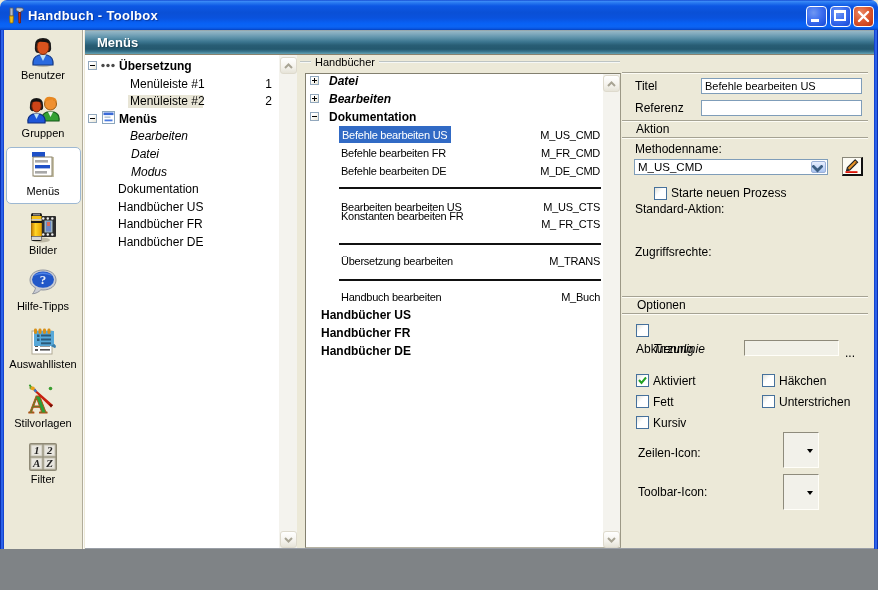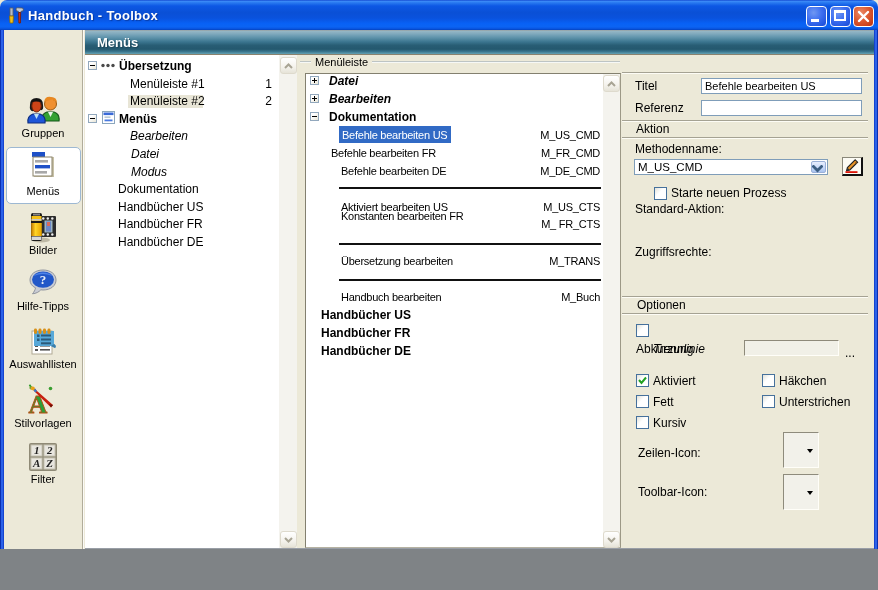--- a/index.html
+++ b/index.html
@@ -87,20 +87,31 @@
   <div class="bl"></div>
     <div class="br"></div>
     <div class="bb"></div>
   <div class="sidebar"></div>
   <div class="sidesep"></div>
   <div class="header">
       <span class="htext">Menüs</span>
     </div>
   <div class="sidesel"></div>
 
+  <div class="sideitem" style="top:36px;">
+    <svg class="icon" width="32" height="32" viewBox="0 0 32 32">
+      <ellipse cx="16" cy="27" rx="11" ry="4" fill="#b9b6a6"></ellipse>
+      <path d="M6 29 Q5 21 12 19 L20 19 Q27 21 26 29 Z" fill="#2a6adf" stroke="#143a8a" stroke-width="1.2"></path>
+      <path d="M13 19 L16 25 L19 19 Z" fill="#bfe0f2"></path>
+      <path d="M8 9 Q8 2 16 2 Q24 2 24 10 Q25 17 20 16 L12 17 Q7 18 8 9 Z" fill="#1a1a1a"></path>
+      <ellipse cx="16" cy="11" rx="6" ry="7.5" fill="#d8531e" stroke="#7c2a08" stroke-width="1"></ellipse>
+      <path d="M9 6 Q12 3 16 3 Q21 3 22 7 Q16 5 9 6 Z" fill="#111"></path>
+    </svg>
+    <span class="slabel">Benutzer</span>
+  </div>
   <div class="sideitem" style="top:94px;">
     <svg class="icon" width="34" height="32" viewBox="0 0 34 32">
       <path d="M16 27 Q15 20 21 18 L28 18 Q34 20 33 27 Z" fill="#33a133" stroke="#14571a" stroke-width="1.2"></path>
       <path d="M22 18 L24.5 23 L27 18 Z" fill="#e8f4e8"></path>
       <circle cx="24.5" cy="10" r="6" fill="#f09030" stroke="#9c5a10" stroke-width="1"></circle>
       <path d="M18 8 Q19 2 25 3 Q31 3 31 9 Q30 6 27 7 Q28 4 24 6 Q20 7 18 8 Z" fill="#e88820"></path>
       <path d="M2 29 Q1 22 7 20 L14 20 Q20 22 19 29 Z" fill="#1e55d8" stroke="#0f2f80" stroke-width="1.2"></path>
       <path d="M8 20 L10.5 25 L13 20 Z" fill="#bfe0f2"></path>
       <path d="M4 11 Q4 4 10.5 4 Q17 4 17 11 Q18 17 14 16 L8 17 Q3 18 4 11 Z" fill="#1a1a1a"></path>
       <ellipse cx="10.5" cy="12" rx="4.7" ry="6" fill="#cc4418" stroke="#6e2206" stroke-width="1"></ellipse>
@@ -241,39 +252,39 @@
   <div class="sbbtn" style="left:280px;top:57px;">
     <svg class="chev" style="top:5px;" width="9" height="6" viewBox="0 0 9 6">
         <path d="M1 5 L4.5 1.5 L8 5" fill="none" stroke="#a8a494" stroke-width="2"></path>
       </svg>
   </div>
   <div class="sbbtn" style="left:280px;top:531px;">
     <svg class="chev" style="top:5px;" width="9" height="6" viewBox="0 0 9 6">
         <path d="M1 1 L4.5 4.5 L8 1" fill="none" stroke="#a8a494" stroke-width="2"></path>
       </svg>
   </div>
-  <div class="mlabel">Menüleiste</div>
+  <div class="mlabel">Handbücher</div>
   <div class="mline"></div>
   <div class="mpanel"></div>
 
   <span class="ebox plus" style="left:310px;top:76px;"></span>
   <div class="row b i" style="left:329px;top:73px;font-size:12px;">Datei</div>
   <span class="ebox plus" style="left:310px;top:94px;"></span>
   <div class="row b i" style="left:329px;top:91px;font-size:12px;">Bearbeiten</div>
   <span class="ebox" style="left:310px;top:112px;"></span>
   <div class="row b" style="left:329px;top:109px;font-size:12px;">Dokumentation</div>
   <div class="sel"></div>
   <div class="row" style="left:342px;top:127px;color:#fff;z-index:2;font-size:11px;letter-spacing:-0.25px;">Befehle bearbeiten US</div>
   <div class="code" style="left:500px;top:127px;width:100px;font-size:11px;letter-spacing:-0.25px;">M_US_CMD</div>
-  <div class="row" style="left:331px;top:145px;font-size:11px;letter-spacing:-0.25px;">Befehle bearbeiten FR</div>
+  <div class="row" style="left:341px;top:145px;font-size:11px;letter-spacing:-0.25px;">Befehle bearbeiten FR</div>
   <div class="code" style="left:500px;top:145px;width:100px;font-size:11px;letter-spacing:-0.25px;">M_FR_CMD</div>
   <div class="row" style="left:341px;top:163px;font-size:11px;letter-spacing:-0.25px;">Befehle bearbeiten DE</div>
   <div class="code" style="left:500px;top:163px;width:100px;font-size:11px;letter-spacing:-0.25px;">M_DE_CMD</div>
   <div class="sep" style="top:187px;"></div>
-  <div class="row" style="left:341px;top:199px;font-size:11px;letter-spacing:-0.25px;">Aktiviert bearbeiten US</div>
+  <div class="row" style="left:341px;top:199px;font-size:11px;letter-spacing:-0.25px;">Bearbeiten bearbeiten US</div>
   <div class="code" style="left:500px;top:199px;width:100px;font-size:11px;letter-spacing:-0.25px;">M_US_CTS</div>
   <div class="row" style="left:341px;top:208px;font-size:11px;letter-spacing:-0.25px;">Konstanten bearbeiten FR</div>
   <div class="code" style="left:500px;top:216px;width:100px;font-size:11px;letter-spacing:-0.25px;">M_ FR_CTS</div>
   <div class="sep" style="top:243px;"></div>
   <div class="row" style="left:341px;top:253px;font-size:11px;letter-spacing:-0.25px;">Übersetzung bearbeiten</div>
   <div class="code" style="left:500px;top:253px;width:100px;font-size:11px;letter-spacing:-0.25px;">M_TRANS</div>
   <div class="sep" style="top:279px;"></div>
   <div class="row" style="left:341px;top:289px;font-size:11px;letter-spacing:-0.25px;">Handbuch bearbeiten</div>
   <div class="code" style="left:500px;top:289px;width:100px;font-size:11px;letter-spacing:-0.25px;">M_Buch</div>
   <div class="row b" style="left:321px;top:307px;font-size:12px;">Handbücher US</div>

